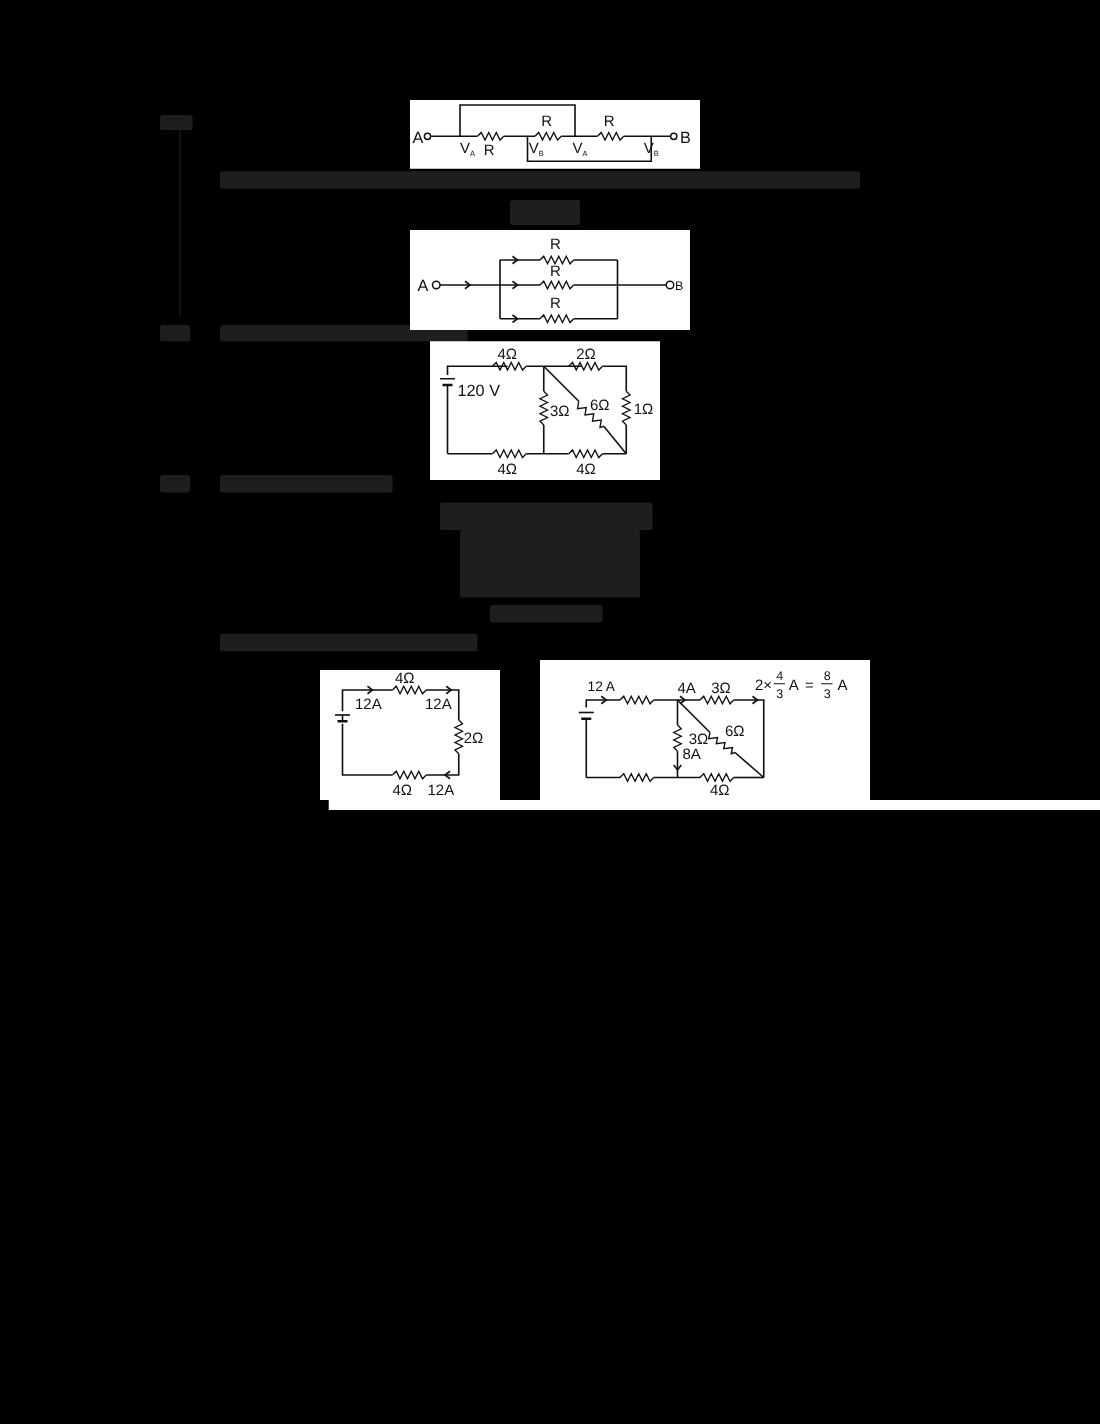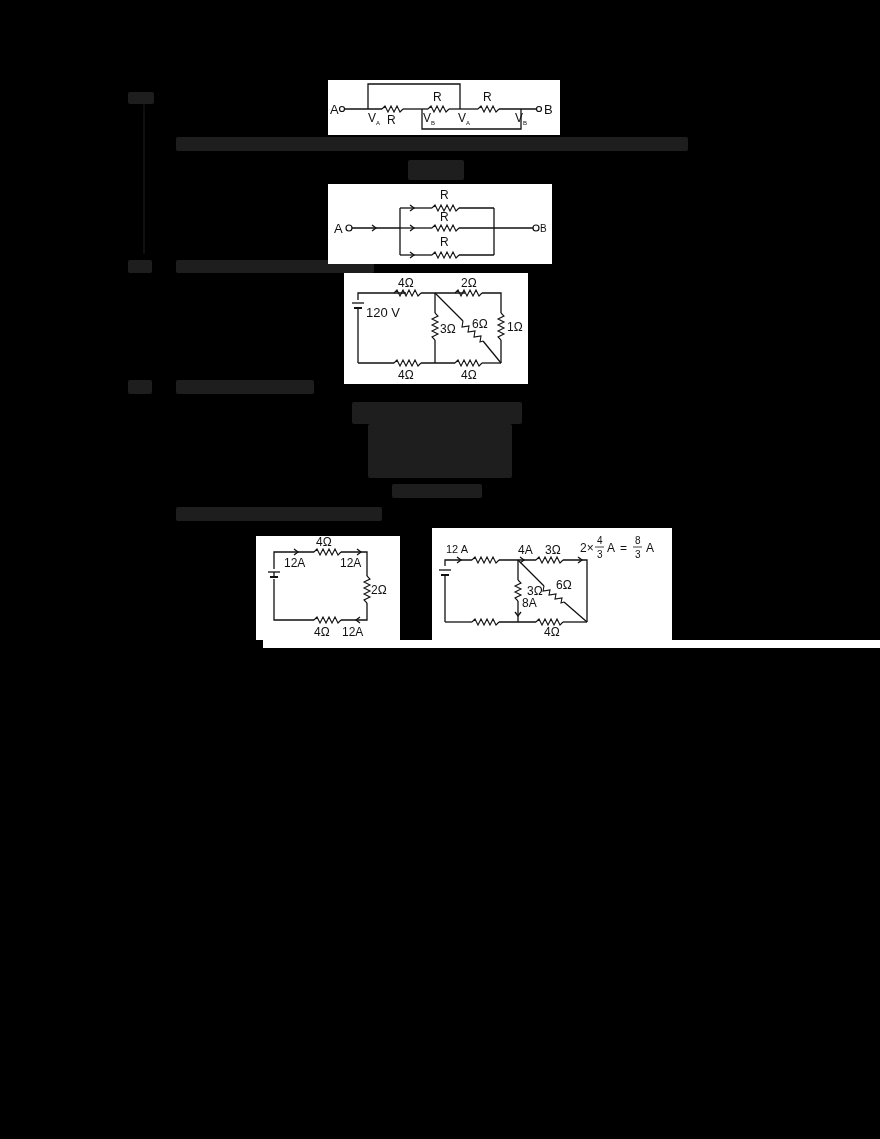--- a/index.html
+++ b/index.html
@@ -154,21 +154,21 @@
     <polyline class="wire" points="104,81 100,84 104,87"></polyline>
     <text x="60" y="10" font-size="12">4Ω</text>
     <text x="115" y="58" font-size="12">2Ω</text>
     <text x="58" y="100" font-size="12">4Ω</text>
     <text x="28" y="31" font-size="12">12A</text>
     <text x="84" y="31" font-size="12">12A</text>
     <text x="86" y="100" font-size="12">12A</text>
   </svg>
 </div>
 
-<div class="panel" style="left:432px;top:528px;width:240px;height:112px;">
+<div class="panel" style="left:432px;top:528px;width:240px;height:112px;padding-left:24px;">
   <svg width="240" height="112" viewBox="0 0 240 112">
 
     <polyline class="wire" points="13,38 13,32 40,32"></polyline>
     <line x1="7" y1="42" x2="19" y2="42" stroke="#111" stroke-width="1.3"></line>
     <line x1="9" y1="47" x2="17" y2="47" stroke="#111" stroke-width="2"></line>
     <line class="wire" x1="13" y1="47" x2="13" y2="94"></line>
 
     <polyline class="res" points="40,32 43,29 46,35 49,29 52,35 55,29 58,35 61,29 64,35 67,32"></polyline>
     <line class="wire" x1="67" y1="32" x2="104" y2="32"></line>
     <polyline class="wire" points="25,29 29,32 25,35"></polyline>

